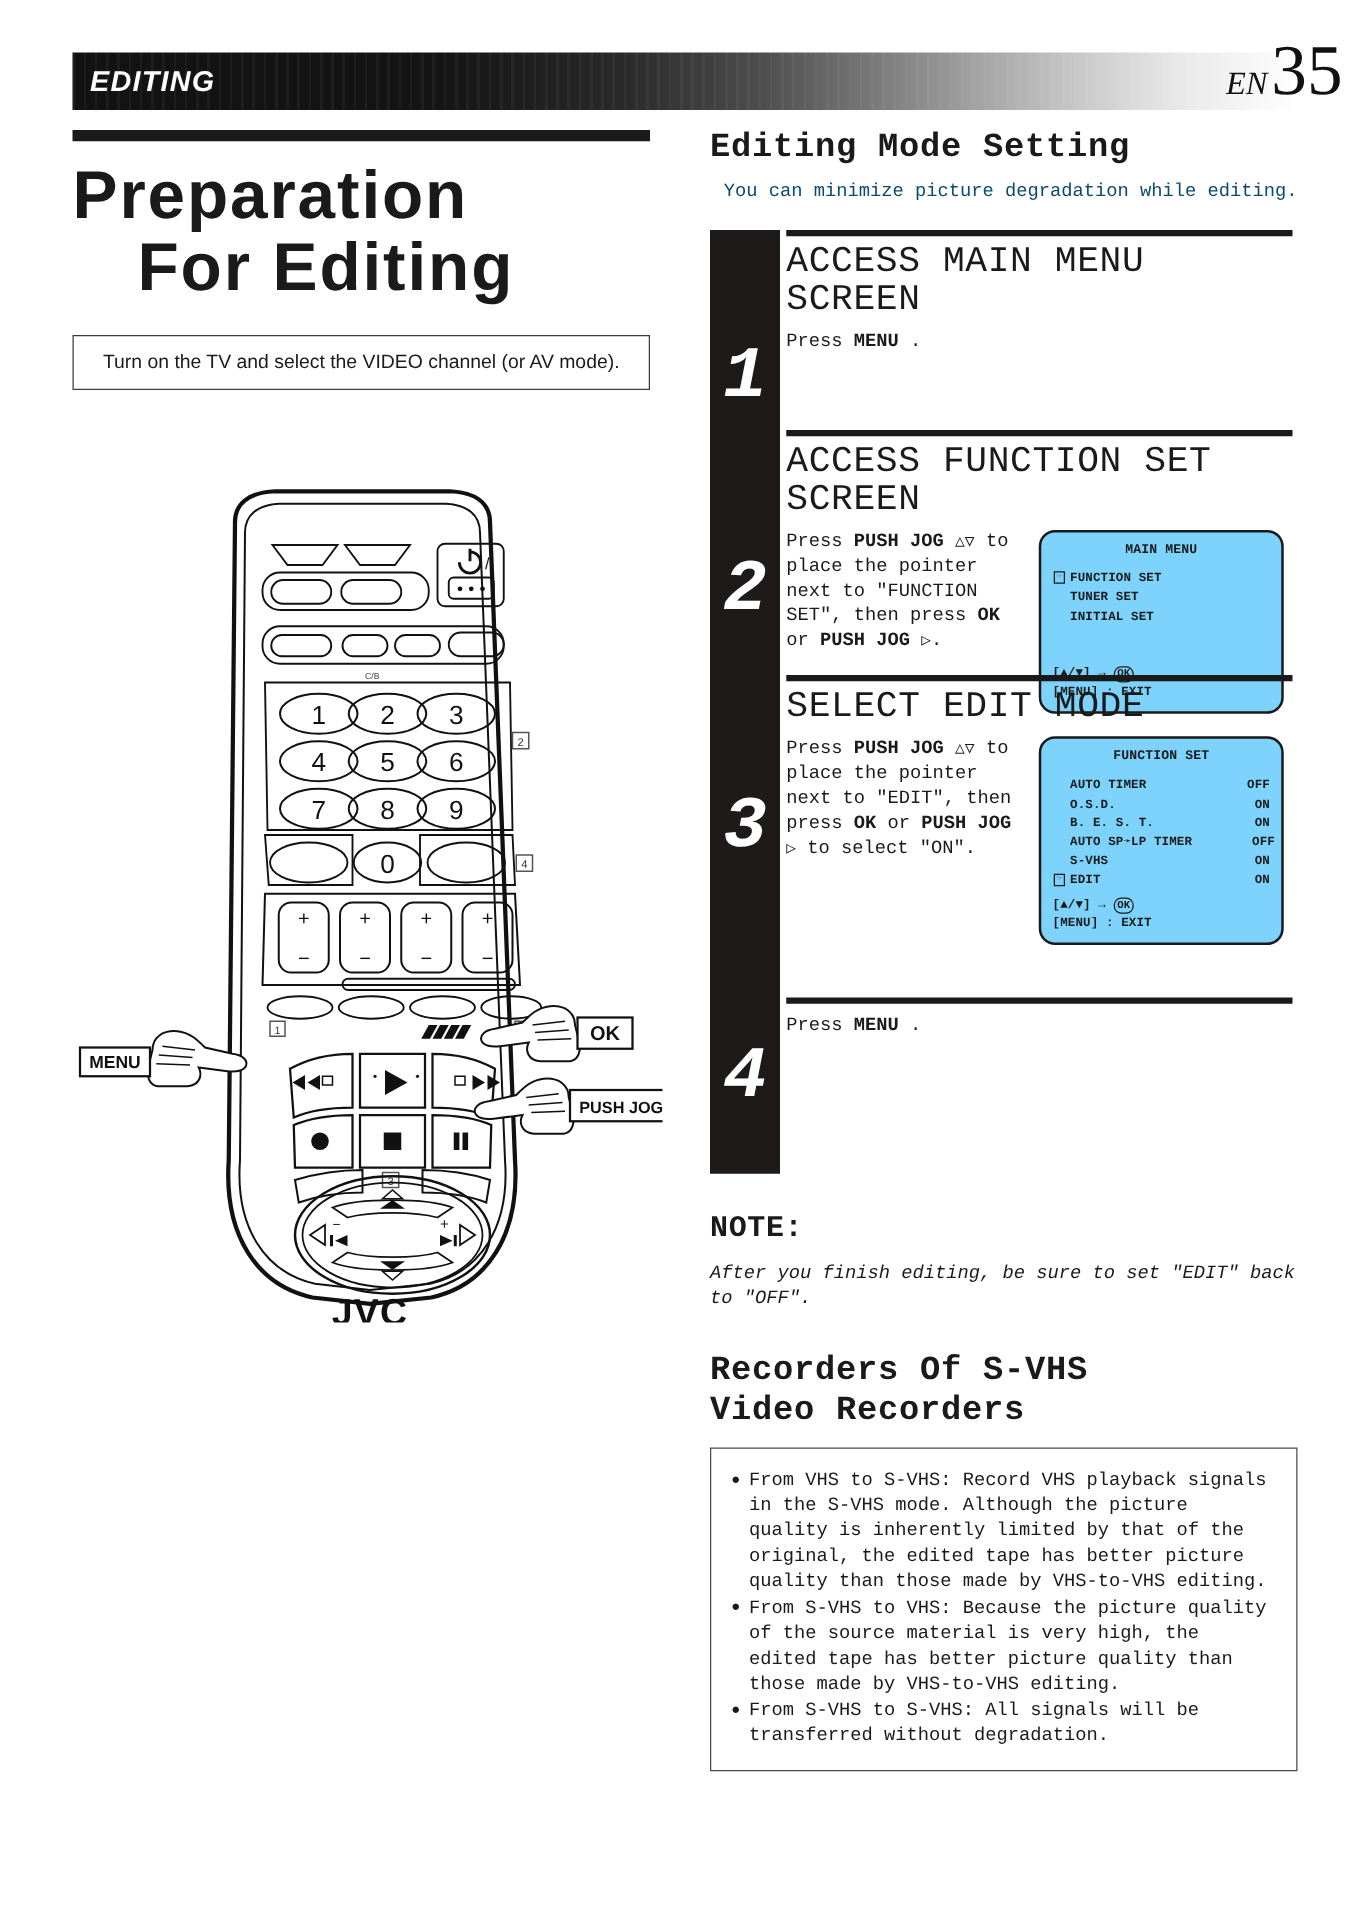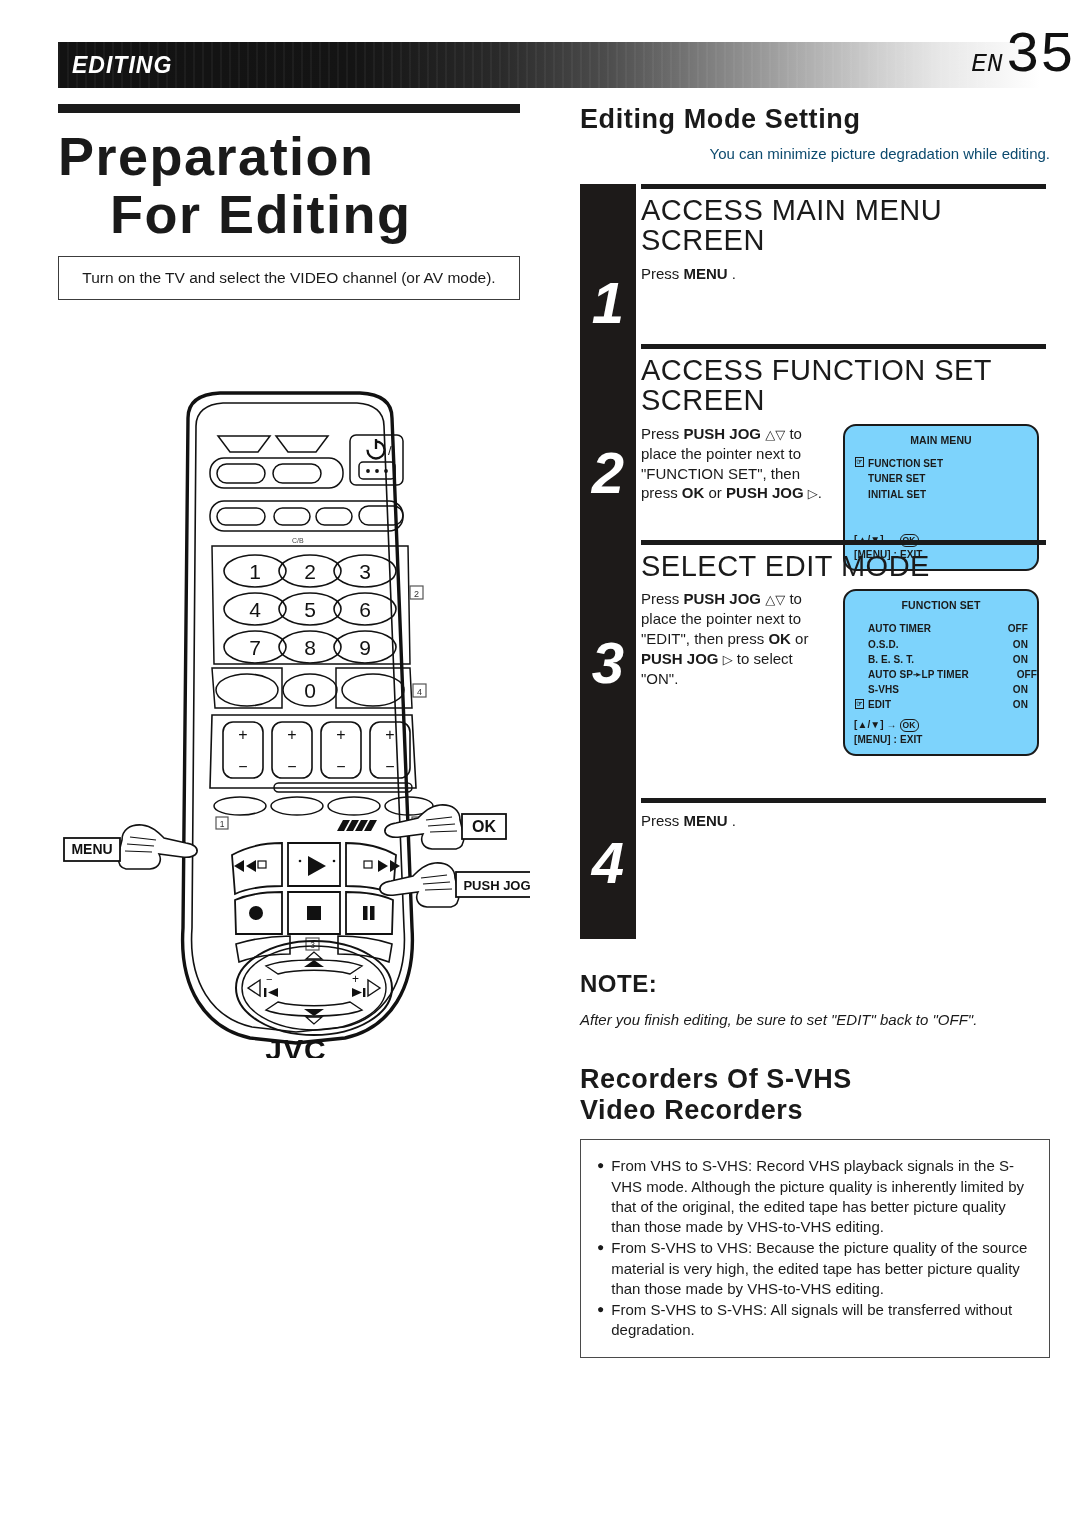--- a/index.html
+++ b/index.html
@@ -27,46 +27,46 @@
         rgba(0,0,0,0) 2px, rgba(0,0,0,0) 9px);
   }
   .header-chapter {
     position: absolute; left: 14px; top: 50%; transform: translateY(-50%);
     color: #ffffff; font-weight: bold; font-style: italic;
     font-size: 23px; letter-spacing: 1px;
   }
   .header-page {
     position: absolute; right: 6px; top: 34px;
     display: flex; align-items: baseline;
-    font-family: Liberation Mono, monospace; color: #111;
+    font-family: Liberation Serif, serif; color: #111;
   }
   .header-page .en {
     font-style: italic; font-size: 26px; letter-spacing: 0px; font-variant: small-caps;
     font-weight: normal; padding-right: 3px;
   }
   .header-page .num { font-size: 57px; line-height: 0.8; font-weight: normal; }
 
   
   .left-col { position: absolute; left: 58px; top: 104px; width: 472px; }
   .title-rule { width: 462px; height: 9px; background: #1a1a1a; }
   .big-title {
     font-size: 54px; font-weight: bold; line-height: 1.08;
     letter-spacing: 1.5px; margin-top: 14px; color: #1a1a1a;
   }
   .big-title .l2 { padding-left: 52px; }
   .prep-box {
-    margin-top: 12px; width: 462px; border: 1.6px solid #3c3c3c;
+    margin-top: 24px; width: 462px; border: 1.6px solid #3c3c3c;
     padding: 12px 14px; font-size: 15.5px; text-align: center; color: #1a1a1a;
   }
 
   
   .remote-wrap { position: absolute; left: 60px; top: 388px; width: 470px; height: 670px; }
 
   
-  .right-col { position: absolute; left: 580px; top: 104px; width: 470px; }
+  .right-col { position: absolute; left: 568px; top: 104px; width: 470px; font-family: Liberation Mono, monospace; }
   .sec-title { font-size: 27px; font-weight: bold; letter-spacing: 0.6px; line-height: 1.15; }
   .sec-sub { font-size: 15px; margin-top: 10px; color: #0c4a6e; text-align: right; }
 
   .steps { position: relative; margin-top: 22px; }
   .numbar {
     position: absolute; left: 0; top: 0; width: 56px; height: 755px;
     background: #1d1a19;
   }
   .numbar .n {
     position: absolute; left: 0; width: 56px; text-align: center;

